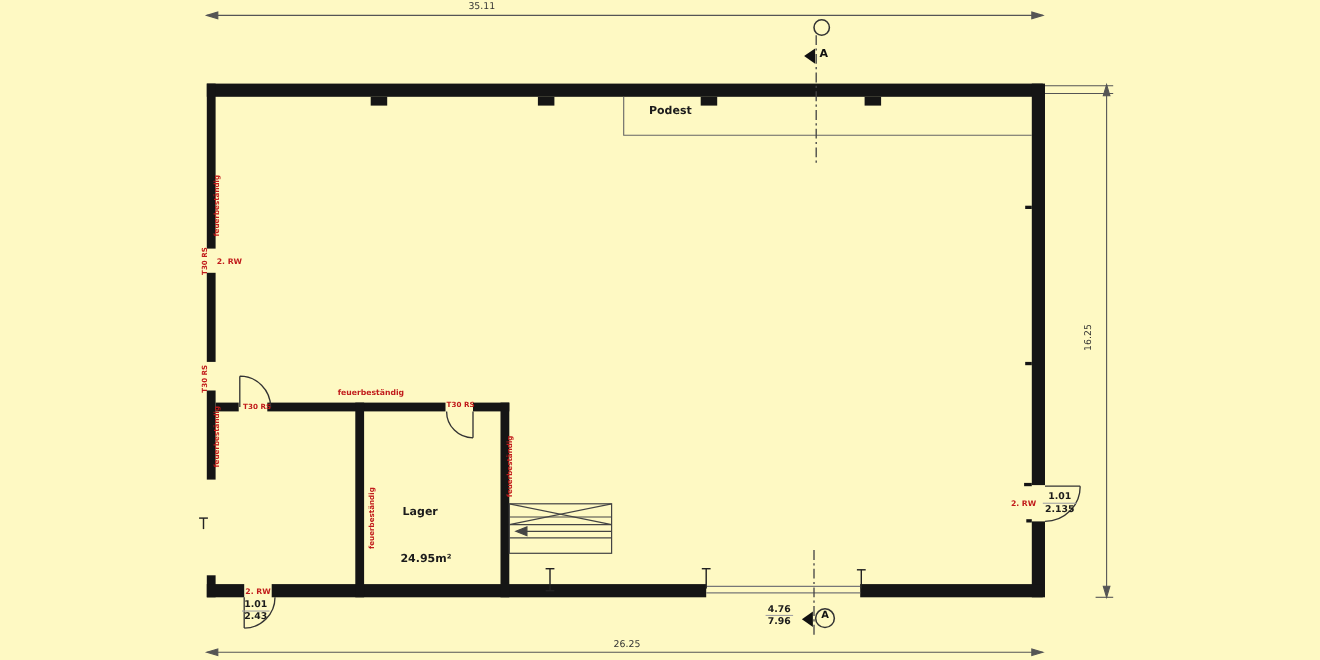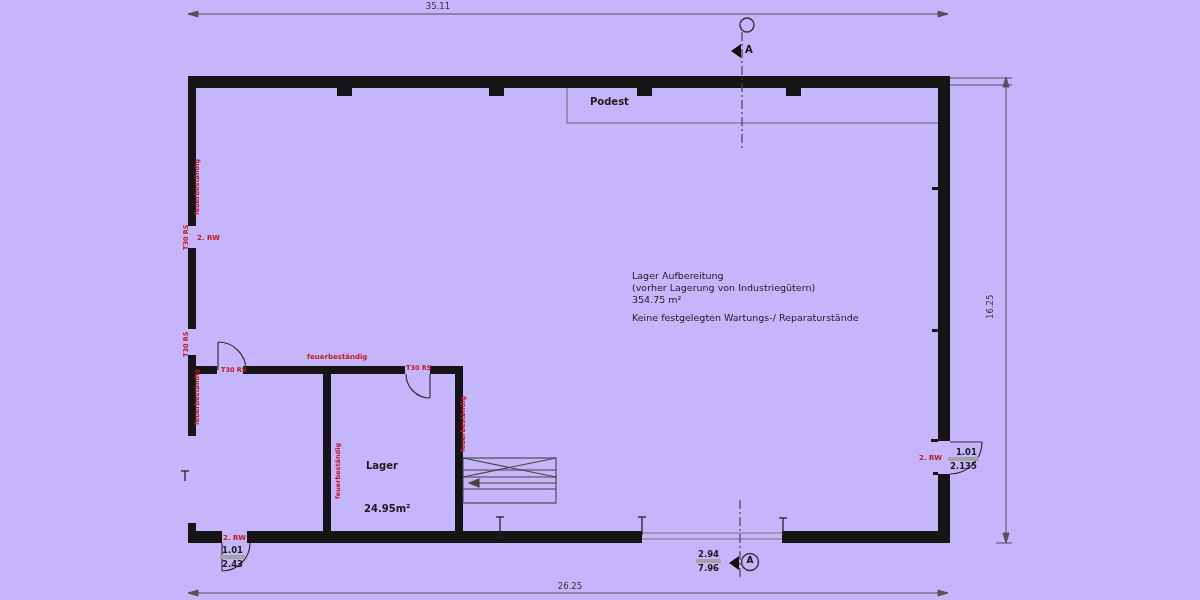--- a/index.html
+++ b/index.html
@@ -1,29 +1,29 @@
 <!DOCTYPE html>
 <html><head>
 <meta charset="utf-8">
 <style>
   html,body{margin:0;padding:0;background:#ffffff;}
   #plan{
-    position:relative;width:1200px;height:600px;background:#c4b5fd;overflow:hidden;
+    position:relative;width:1200px;height:600px;background:#fef9c3;overflow:hidden;
     font-family:"DejaVu Sans","Liberation Sans",sans-serif;color:#222;
   }
   #plan svg{position:absolute;left:0;top:0;}
   .lbl{position:absolute;white-space:nowrap;line-height:1.1;}
   .dim{font-size:8.5px;color:#333;}
   .room{font-size:10px;color:#1c1c1c;font-weight:bold;}
   .hallblock div{font-size:9.5px;color:#1c1c1c;line-height:12px;}
   .red{color:#c11b1b;font-size:7px;font-weight:bold;}
   .redsm{color:#c11b1b;font-size:6.5px;font-weight:bold;}
   .vtext{transform:rotate(-90deg);transform-origin:0 0;}
   .frac{position:absolute;text-align:center;font-size:8.5px;color:#1c1c1c;font-weight:bold;}
-  .frac .num{border-bottom:4px solid #a3a3a3;padding:0 2px;text-align:right;}
+  .frac .num{border-bottom:1px solid #a3a3a3;padding:0 2px;}
   .frac .den{padding:0 2px;text-align:center;}
   .seclbl{font-size:10px;font-weight:bold;color:#111;}
 </style>
 </head>
 <body>
 
 <div id="plan">
 
   <svg width="1200" height="600" viewBox="0 0 1200 600">
 
@@ -135,27 +135,20 @@
 
   <div class="lbl dim" style="left:420px;top:2px;width:36px;text-align:center;">35.11</div>
   <div class="lbl dim" style="left:552px;top:582px;width:36px;text-align:center;">26.25</div>
   <div class="lbl dim vtext" style="left:986px;top:319px;">16.25</div>
 
   <div class="lbl seclbl" style="left:745px;top:44px;">A</div>
   <div class="lbl seclbl" style="left:746.5px;top:555.5px;font-size:9px;">A</div>
 
   <div class="lbl room" style="left:590px;top:96px;">Podest</div>
 
-  <div class="lbl hallblock" style="left:632px;top:270px;">
-    <div>Lager Aufbereitung</div>
-    <div>(vorher Lagerung von Industriegütern)</div>
-    <div>354.75 m²</div>
-    <div style="height:6px;"></div>
-    <div>Keine festgelegten Wartungs-/ Reparaturstände</div>
-  </div>
 
   <div class="lbl room" style="left:366px;top:460px;">Lager</div>
   <div class="lbl room" style="left:364px;top:473px;margin-top:30px;">24.95m²</div>
 
   <div class="lbl redsm vtext" style="left:194px;top:215px;">feuerbeständig</div>
   <div class="lbl redsm vtext" style="left:183px;top:250px;">T30 RS</div>
   <div class="lbl red" style="left:197px;top:235px;">2. RW</div>
   <div class="lbl redsm vtext" style="left:183px;top:357px;">T30 RS</div>
   <div class="lbl redsm vtext" style="left:194px;top:425px;">feuerbeständig</div>
 
@@ -170,17 +163,17 @@
 
   <div class="frac" style="left:220px;top:545px;">
     <div class="num">1.01</div>
     <div class="den">2.43</div>
   </div>
   <div class="frac" style="left:948px;top:447px;">
     <div class="num">1.01</div>
     <div class="den">2.135</div>
   </div>
   <div class="frac" style="left:696px;top:549px;">
-    <div class="num">2.94</div>
+    <div class="num">4.76</div>
     <div class="den">7.96</div>
   </div>
 
 </div>
 
 </body></html>

